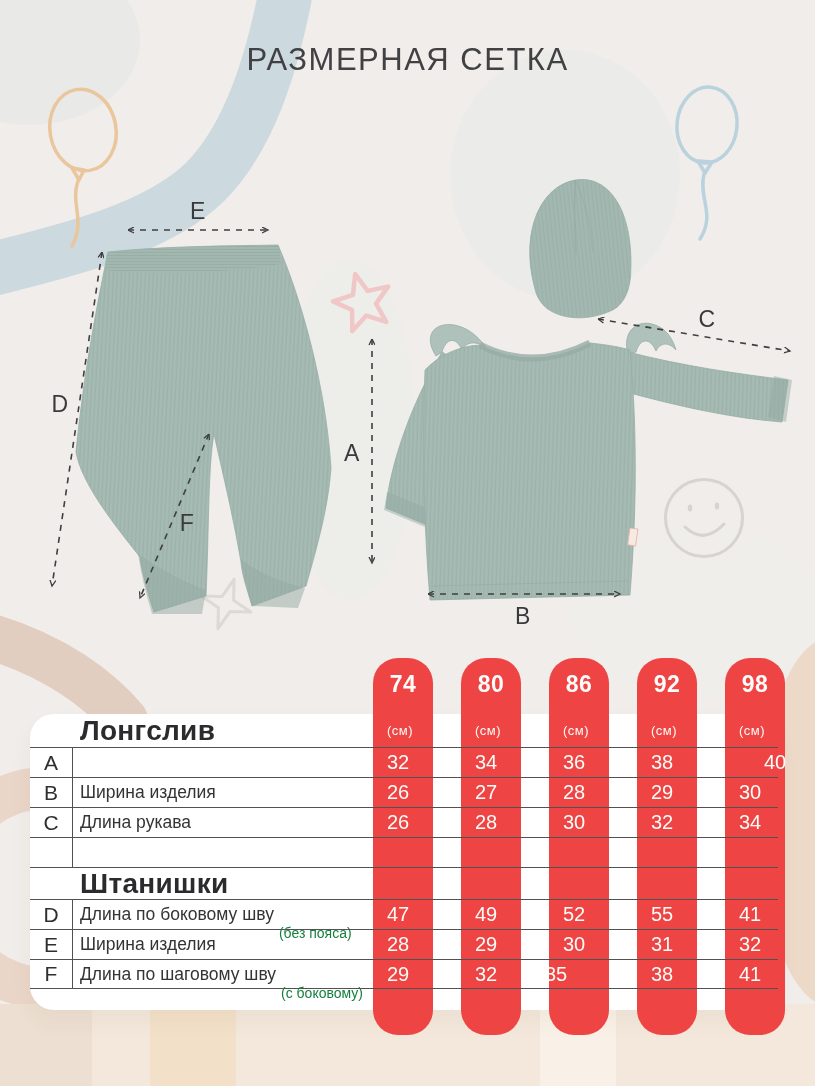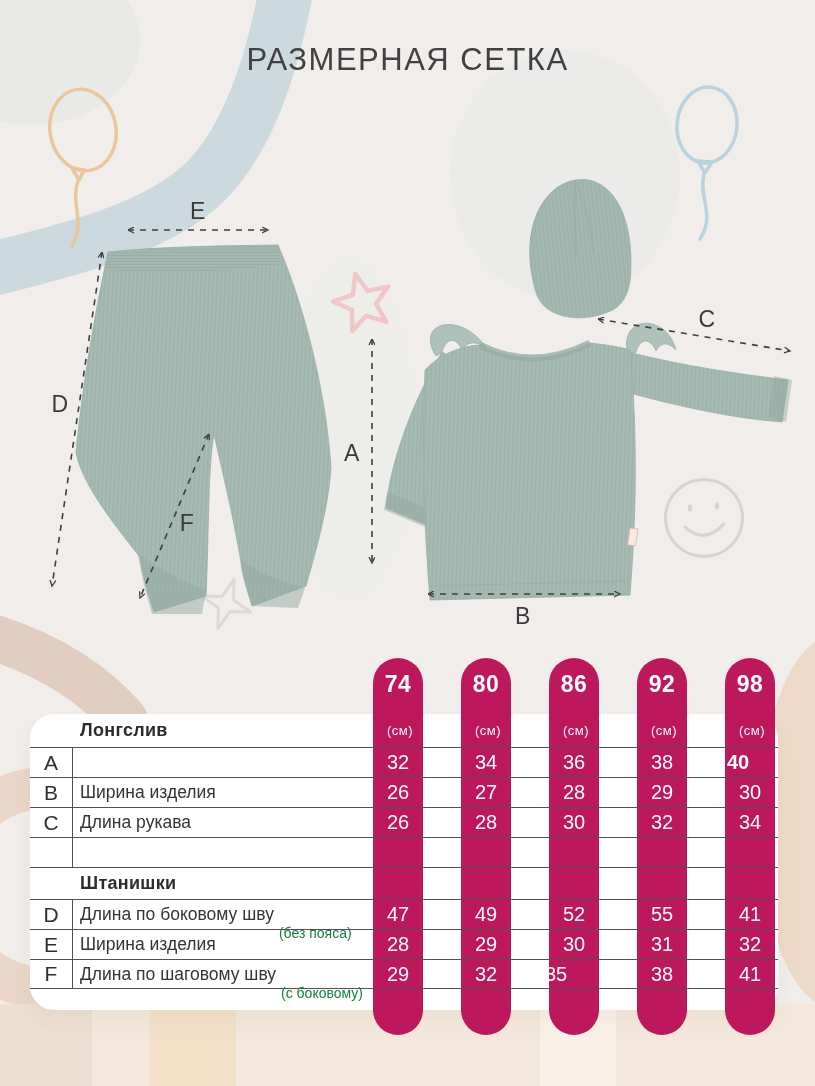--- a/index.html
+++ b/index.html
@@ -14,36 +14,36 @@
   .dim-label{position:absolute;z-index:2;font-size:23px;color:#3a3a3c;
              transform:translate(-50%,-50%);letter-spacing:.5px;}
   
   #page-title{position:absolute;left:0;right:0;top:42px;text-align:center;z-index:2;
               font-size:31px;letter-spacing:1.5px;color:#414143;}
   
   #size-card{position:absolute;left:30px;top:714px;width:748px;height:296px;
              background:#ffffff;border-radius:24px;z-index:1;
              box-shadow:0 12px 22px rgba(90,70,50,.05);}
   #pills{position:absolute;left:0;top:0;z-index:2;}
-  .pill{position:absolute;top:658px;width:50px;height:377px;border-radius:25px;
-        background:#be185d;}
+  .pill{position:absolute;top:658px;width:60px;height:377px;border-radius:25px;
+        background:#ef4444;}
   .pill-size{margin-top:13px;text-align:center;font-weight:bold;font-size:23px;
              color:#fcfcfa;letter-spacing:.5px;}
   #rows{position:absolute;left:30px;top:714px;width:748px;height:296px;z-index:3;}
   .trow{position:relative;width:100%;box-sizing:border-box;}
   .trow.bt{border-top:1.5px solid #515153;}
   .trow.bb{border-bottom:1.5px solid #515153;}
   .letter{position:absolute;left:0;top:0;bottom:0;width:42px;
           border-right:1.5px solid #515153;display:flex;align-items:center;
           justify-content:center;font-size:21px;color:#2f2f31;}
   .lab{position:absolute;left:50px;top:0;bottom:0;display:flex;align-items:baseline;
        align-items:center;font-size:17.5px;color:#343436;white-space:nowrap;}
   .note{font-size:14px;margin-left:5px;color:#15803d;margin-top:37px;}
   .sec-h{position:absolute;left:50px;top:0;bottom:0;display:flex;align-items:center;
-         font-weight:bold;font-size:18px;color:#2b2b2d;letter-spacing:.3px;}
+         font-weight:bold;font-size:28px;color:#2b2b2d;letter-spacing:.3px;}
   .val{position:absolute;top:0;bottom:0;width:50px;display:flex;align-items:center;
        justify-content:center;font-size:20px;color:#fbfbf8;}
   .unit{position:absolute;top:0;bottom:0;width:54px;display:flex;align-items:center;
         justify-content:center;font-size:13px;color:#fafaf7;letter-spacing:.5px;}
 </style>
 </head>
 <body>
 
 <svg id="bg-decor" width="815" height="1086" viewBox="0 0 815 1086">
 
@@ -211,21 +211,21 @@
       <span class="unit" style="left: 519px;">(см)</span>
       <span class="unit" style="left: 607px;">(см)</span>
       <span class="unit" style="left: 695px;">(см)</span>
     </div>
     <div class="trow data bt" style="height: 30px;">
       <span class="letter">A</span>
       <span class="val" style="left: 343px;">32</span>
       <span class="val" style="left: 431px;">34</span>
       <span class="val" style="left: 519px;">36</span>
       <span class="val" style="left: 607px;">38</span>
-      <span class="val" style="left: 683px; font-weight: bold;">40</span>
+      <span class="val" style="left: 720px;">40</span>
     </div>
     <div class="trow data bt" style="height: 30px;">
       <span class="letter">B</span>
       <span class="lab">
         <span>Ширина изделия</span>
       </span>
       <span class="val" style="left: 343px;">26</span>
       <span class="val" style="left: 431px;">27</span>
       <span class="val" style="left: 519px;">28</span>
       <span class="val" style="left: 607px;">29</span>

